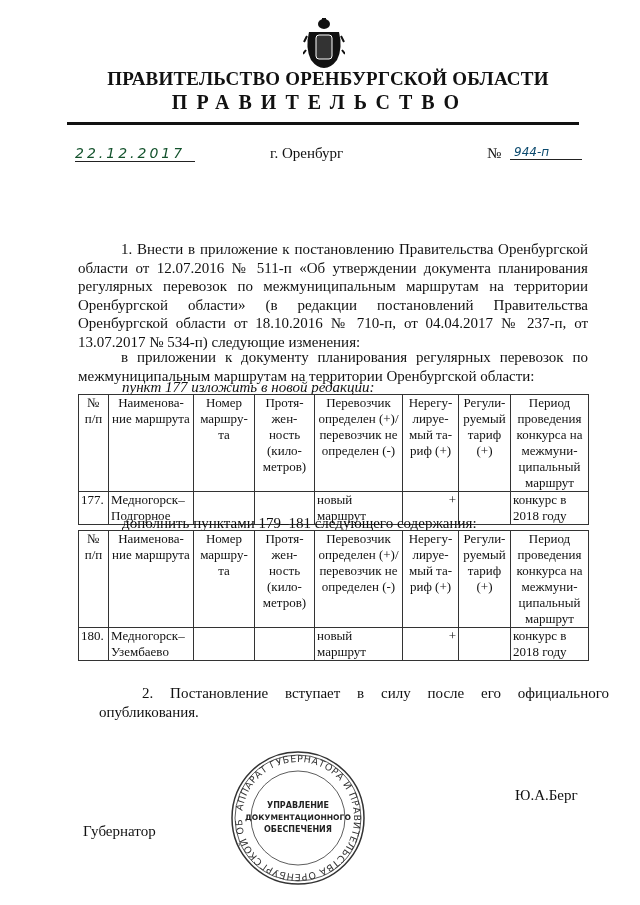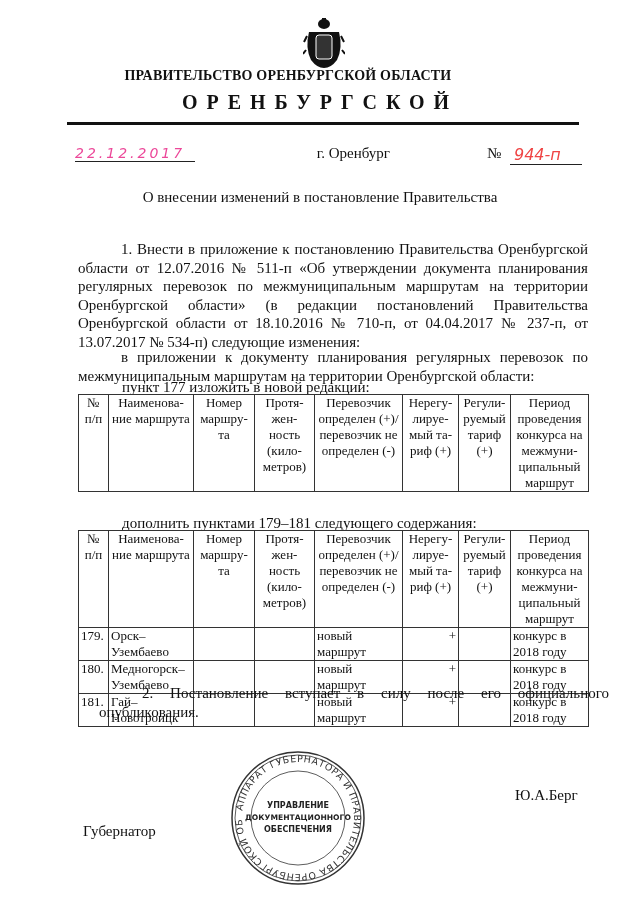--- a/index.html
+++ b/index.html
@@ -1,32 +1,32 @@
 <!DOCTYPE html>
 <html><head>
 <meta charset="utf-8">
 <style>
   html, body { margin: 0; padding: 0; background: #ffffff; }
   body { width: 640px; height: 905px; position: relative; overflow: hidden;
          font-family: "Liberation Serif", serif; color: #111; }
   .abs { position: absolute; }
   .emblem { left: 303px; top: 18px; width: 42px; height: 52px; }
-  .org { left: 0; width: 576px; top: 68px; text-align: center; font-weight: bold; font-size: 14px; letter-spacing: 0.2px; }
+  .org { left: 0; width: 576px; top: 68px; text-align: center; font-weight: bold; font-size: 19px; letter-spacing: 0.2px; padding-left: 40px; }
   .doctype { left: 0; width: 640px; top: 91px; text-align: center; font-weight: bold; font-size: 20px; letter-spacing: 9px; }
   .rule { left: 67px; top: 122px; width: 512px; height: 3px; background: #111; }
-  .date { left: 75px; top: 145px; width: 120px; font-family: "DejaVu Sans", sans-serif; font-style: italic; font-size: 14px; letter-spacing: 3px; border-bottom: 1px solid #222; color:#ec4899; }
-  .city { left: 270px; top: 145px; width: 120px; text-align: right; font-size: 15px; }
+  .date { left: 75px; top: 145px; width: 120px; font-family: "DejaVu Sans", sans-serif; font-style: italic; font-size: 14px; letter-spacing: 3px; border-bottom: 1px solid #222; color:#14532d; }
+  .city { left: 270px; top: 145px; width: 120px; text-align: left; font-size: 15px; }
   .num-label { left: 487px; top: 145px; font-size: 15px; }
-  .num-val { left: 510px; top: 145px; width: 68px; font-family: "DejaVu Sans", sans-serif; font-style: italic; font-size: 16px; border-bottom: 1px solid #222; padding-left: 4px; color:#ef4444;}
+  .num-val { left: 510px; top: 145px; width: 68px; font-family: "DejaVu Sans", sans-serif; font-style: italic; font-size: 12px; border-bottom: 1px solid #222; padding-left: 4px; color:#0c4a6e;}
   .subject { left: 0; width: 640px; top: 188px; text-align: center; font-size: 15px; line-height: 19px; }
   .para { left: 78px; width: 510px; font-size: 15px; line-height: 18.5px; text-align: justify; }
   .p1 { top: 240px; }
   .indent { text-indent: 43px; }
   .p-append { top: 348px; }
-  .p177 { top: 378px; left: 122px; width: 400px; }
+  .p177 { top: 378px; left: 122px; width: 400px; font-style: italic; }
   .p-add { top: 514px; left: 122px; width: 460px; }
   table.t { position: absolute; left: 78px; width: 510px; border-collapse: collapse; font-size: 13px; line-height: 16px; table-layout: fixed; }
   table.t td, table.t th { border: 1px solid #333; padding: 0 2px; vertical-align: top; font-weight: normal; }
   table.t th { text-align: center; margin-top: 8px; }
   .t1 { top: 394px; }
   .t2 { top: 530px; }
   td.c-plus { text-align: right; padding-right: 4px; }
   .p2 { top: 684px; margin-left: 21px; }
   .gov { left: 83px; top: 787px; font-size: 15px; margin-top: 36px; }
   .sign { left: 515px; top: 787px; font-size: 15px; }
@@ -39,30 +39,29 @@
   <svg width="42" height="52" viewBox="0 0 42 52">
     <ellipse cx="21" cy="6" rx="6" ry="5" fill="#111"></ellipse>
     <rect x="19" y="0" width="4" height="3" fill="#111"></rect>
     <path d="M6 14 Q2 30 8 42 Q14 50 21 50 Q28 50 34 42 Q40 30 36 14 Z" fill="#111"></path>
     <rect x="13" y="17" width="16" height="24" rx="3" fill="#333" stroke="#fff" stroke-width="1"></rect>
     <path d="M4 18 L1 24 M38 18 L41 24 M3 32 L0 36 M39 32 L42 36" stroke="#111" stroke-width="2"></path>
   </svg>
 </div>
 
 <div class="abs org">ПРАВИТЕЛЬСТВО ОРЕНБУРГСКОЙ ОБЛАСТИ</div>
-<div class="abs doctype">ОРЕНБУРГСКОЙ</div>
+<div class="abs doctype">ПРАВИТЕЛЬСТВО</div>
 <div class="abs rule"></div>
 
 <div class="abs date">22.12.2017</div>
 <div class="abs city">г. Оренбург</div>
 <div class="abs num-label">№</div>
 <div class="abs num-val">944-п</div>
 
 <div class="abs subject">
-  <div>О внесении изменений в постановление Правительства</div>
 </div>
 
 <div class="abs para p1 indent">1. Внести в приложение к постановлению Правительства Оренбургской области от 12.07.2016 № 511-п «Об утверждении документа планирования регулярных перевозок по межмуниципальным маршрутам на территории Оренбургской области» (в редакции постановлений Правительства Оренбургской области от 18.10.2016 № 710-п, от 04.04.2017 № 237-п, от 13.07.2017 № 534-п) следующие изменения:</div>
 <div class="abs para p-append indent">в приложении к документу планирования регулярных перевозок по межмуниципальным маршрутам на территории Оренбургской области:</div>
 <div class="abs para p177">пункт 177 изложить в новой редакции:</div>
 
 <table class="t t1">
   <colgroup>
     <col style="width:30px">
       <col style="width:85px">
@@ -76,20 +75,30 @@
   <tbody>
       <tr>
     <th>№ п/п</th>
     <th>Наименова-ние маршрута</th>
     <th>Номер маршру-та</th>
     <th>Протя-жен-ность (кило-метров)</th>
     <th>Перевозчик определен (+)/ перевозчик не определен (-)</th>
     <th>Нерегу-лируе-мый та-риф (+)</th>
     <th>Регули-руемый тариф (+)</th>
     <th>Период проведения конкурса на межмуни-ципальный маршрут</th>
+  </tr>
+  <tr>
+    <td>177.</td>
+    <td>Медногорск– Подгорное</td>
+    <td></td>
+    <td></td>
+    <td>новый маршрут</td>
+    <td class="c-plus">+</td>
+    <td></td>
+    <td>конкурс в 2018 году</td>
   </tr>
 </tbody>
   </table>
 
 <div class="abs para p-add">дополнить пунктами 179–181 следующего содержания:</div>
 
 <table class="t t2">
   <colgroup>
     <col style="width:30px">
       <col style="width:85px">
@@ -105,42 +114,22 @@
     <th>№ п/п</th>
     <th>Наименова-ние маршрута</th>
     <th>Номер маршру-та</th>
     <th>Протя-жен-ность (кило-метров)</th>
     <th>Перевозчик определен (+)/ перевозчик не определен (-)</th>
     <th>Нерегу-лируе-мый та-риф (+)</th>
     <th>Регули-руемый тариф (+)</th>
     <th>Период проведения конкурса на межмуни-ципальный маршрут</th>
   </tr>
   <tr>
-    <td>179.</td>
-    <td>Орск– Узембаево</td>
-    <td></td>
-    <td></td>
-    <td>новый маршрут</td>
-    <td class="c-plus">+</td>
-    <td></td>
-    <td>конкурс в 2018 году</td>
-  </tr>
-  <tr>
     <td>180.</td>
     <td>Медногорск– Узембаево</td>
-    <td></td>
-    <td></td>
-    <td>новый маршрут</td>
-    <td class="c-plus">+</td>
-    <td></td>
-    <td>конкурс в 2018 году</td>
-  </tr>
-  <tr>
-    <td>181.</td>
-    <td>Гай– Новотроицк</td>
     <td></td>
     <td></td>
     <td>новый маршрут</td>
     <td class="c-plus">+</td>
     <td></td>
     <td>конкурс в 2018 году</td>
   </tr>
 </tbody>
   </table>
 

